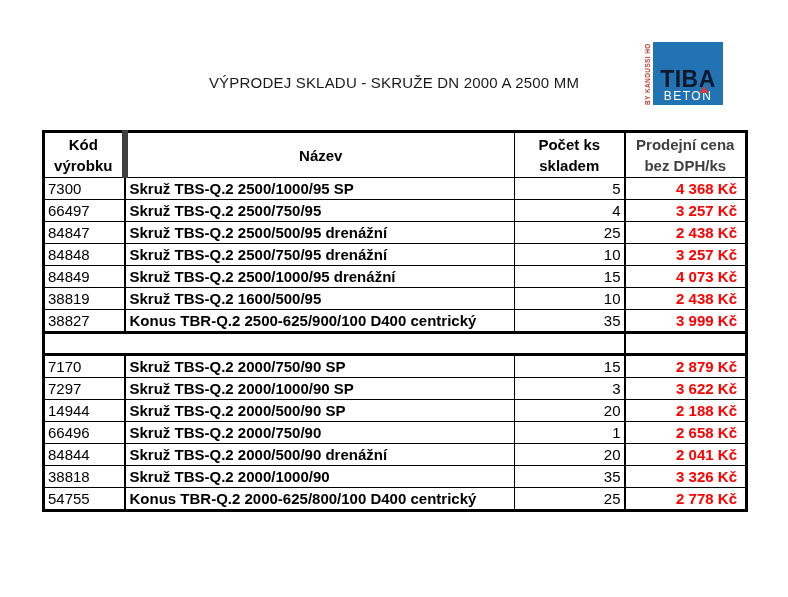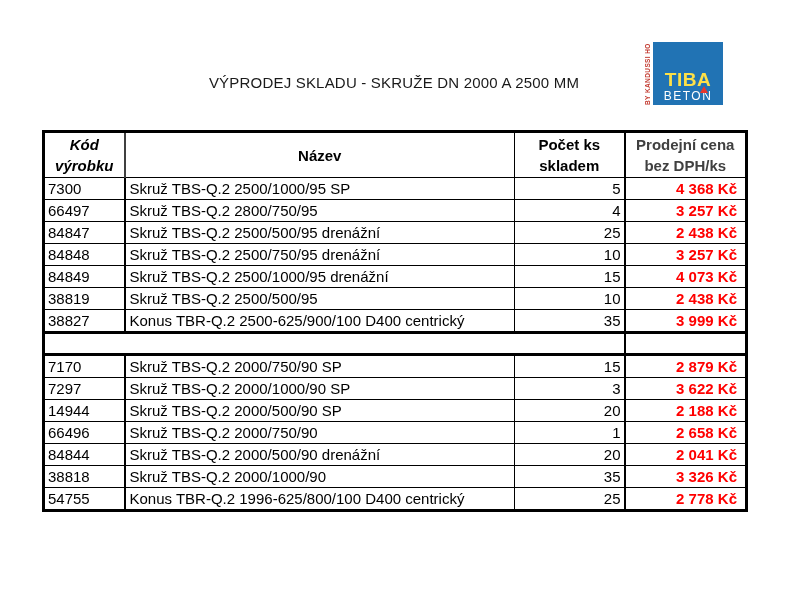--- a/index.html
+++ b/index.html
@@ -16,45 +16,45 @@
   .logo-tagline{
     writing-mode:vertical-rl;transform:rotate(180deg);
     font-size:6.5px;font-weight:bold;color:#c2392f;letter-spacing:0.4px;
     height:62px;margin-right:2px;white-space:nowrap;overflow:hidden;
   }
   .logo-square{
     width:70px;height:63px;background:#2173b4;position:relative;
     display:flex;flex-direction:column;align-items:center;justify-content:flex-end;
     padding-bottom:3px;box-sizing:border-box;
   }
-  .logo-tiba{color:#fde047;font-weight:bold;font-size:19px;line-height:21px;letter-spacing:0.5px;}
+  .logo-tiba{color:#0f172a;font-weight:bold;font-size:23px;line-height:21px;letter-spacing:0.5px;}
   .logo-beton{color:#fff;font-weight:normal;font-size:12px;line-height:12px;letter-spacing:1.5px;}
   .logo-triangle{
     position:absolute;bottom:12px;right:15px;width:0;height:0;
     border-left:4px solid transparent;border-right:4px solid transparent;
     border-bottom:7px solid #e8372c;
   }
   
   .price-table{
     position:absolute;left:42px;top:130px;width:703px;
     border-collapse:collapse;table-layout:fixed;
     border:3px solid #000;
   }
   .price-table th,.price-table td{
     border:1px solid #000;font-size:15px;line-height:21px;
     padding:0;overflow:hidden;white-space:nowrap;vertical-align:middle;
   }
   thead th{height:44px;font-weight:bold;text-align:center;border-bottom:2px solid #000;}
   thead th div{line-height:21px;}
-  th.col-code{border-right:2px solid #404040;font-style:italic;}
+  th.col-code{border-right:6px solid #404040;}
   th.col-qty{border-right:2px solid #000;}
   th.col-price{color:#404040;}
   tbody td{height:21px;}
   td.code{text-align:left;padding-left:3px;border-right:2px solid #000;}
-  td.name{text-align:left;padding-left:4px;}
+  td.name{text-align:left;padding-left:4px;font-weight:bold;}
   td.qty{text-align:right;padding-right:3px;border-right:2px solid #000;}
   td.price{text-align:right;padding-right:8px;color:#ff0000;font-weight:bold;margin-top:12px;}
   tr.separator td{border-top:3px solid #000;border-bottom:3px solid #000;height:19px;}
   tr.separator td.sep-left{border-right:2px solid #000;}
 </style>
 </head>
 <body>
 
 <div class="page">
 
@@ -98,21 +98,21 @@
     </thead>
     <tbody>
         <tr>
           <td class="code">7300</td>
           <td class="name">Skruž TBS-Q.2 2500/1000/95 SP</td>
           <td class="qty">5</td>
           <td class="price">4 368 Kč</td>
         </tr>
         <tr>
           <td class="code">66497</td>
-          <td class="name">Skruž TBS-Q.2 2800/750/95</td>
+          <td class="name">Skruž TBS-Q.2 2500/750/95</td>
           <td class="qty">4</td>
           <td class="price">3 257 Kč</td>
         </tr>
         <tr>
           <td class="code">84847</td>
           <td class="name">Skruž TBS-Q.2 2500/500/95 drenážní</td>
           <td class="qty">25</td>
           <td class="price">2 438 Kč</td>
         </tr>
         <tr>
@@ -122,21 +122,21 @@
           <td class="price">3 257 Kč</td>
         </tr>
         <tr>
           <td class="code">84849</td>
           <td class="name">Skruž TBS-Q.2 2500/1000/95 drenážní</td>
           <td class="qty">15</td>
           <td class="price">4 073 Kč</td>
         </tr>
         <tr>
           <td class="code">38819</td>
-          <td class="name">Skruž TBS-Q.2 2500/500/95</td>
+          <td class="name">Skruž TBS-Q.2 1600/500/95</td>
           <td class="qty">10</td>
           <td class="price">2 438 Kč</td>
         </tr>
         <tr>
           <td class="code">38827</td>
           <td class="name">Konus TBR-Q.2 2500-625/900/100 D400 centrický</td>
           <td class="qty">35</td>
           <td class="price">3 999 Kč</td>
         </tr>
         <tr class="separator">
@@ -174,20 +174,20 @@
           <td class="price">2 041 Kč</td>
         </tr>
         <tr>
           <td class="code">38818</td>
           <td class="name">Skruž TBS-Q.2 2000/1000/90</td>
           <td class="qty">35</td>
           <td class="price">3 326 Kč</td>
         </tr>
         <tr>
           <td class="code">54755</td>
-          <td class="name">Konus TBR-Q.2 1996-625/800/100 D400 centrický</td>
+          <td class="name">Konus TBR-Q.2 2000-625/800/100 D400 centrický</td>
           <td class="qty">25</td>
           <td class="price">2 778 Kč</td>
         </tr>
       </tbody>
   </table>
 
 </div>
 
 </body></html>

